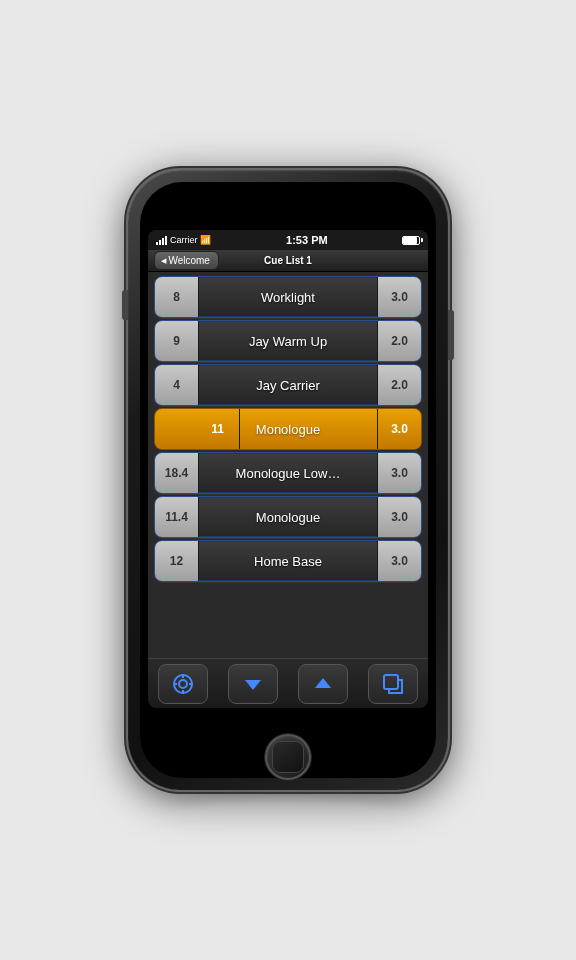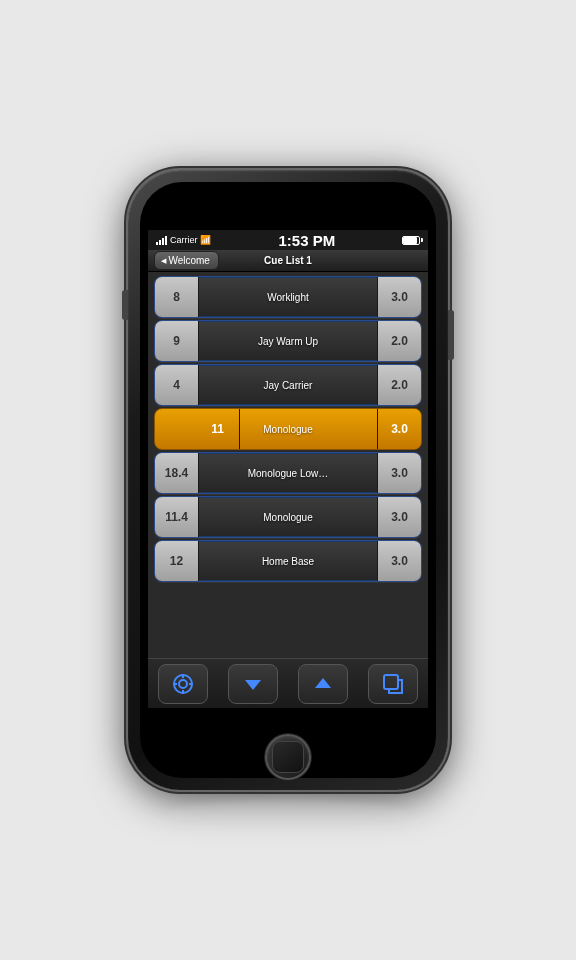--- a/index.html
+++ b/index.html
@@ -59,21 +59,21 @@
       background: #444;
       border-radius: 0 3px 3px 0;
     }
 
     .screen {
       flex: 1;
       background: #000;
       display: flex;
       flex-direction: column;
       margin: 48px 8px 70px 8px;
-      border-radius: 0;
+      border-radius: 8px;
       overflow: hidden;
     }
 
     
     .status-bar {
       background: #1a1a1a;
       height: 20px;
       display: flex;
       align-items: center;
       justify-content: space-between;
@@ -81,21 +81,21 @@
       flex-shrink: 0;
     }
     .status-carrier {
       font-size: 9px;
       color: #fff;
       display: flex;
       align-items: center;
       gap: 3px;
     }
     .status-time {
-      font-size: 15px;
+      font-size: 11px;
       color: #fff;
       font-weight: 600;
     }
     .status-right {
       display: flex;
       align-items: center;
       gap: 3px;
     }
     .battery {
       width: 18px;
@@ -205,21 +205,21 @@
       color: #333;
       font-size: 12px;
       font-weight: 600;
       border-right: 1px solid #1a1a1a;
       flex-shrink: 0;
     }
 
     .cue-name {
       flex: 1;
       text-align: center;
-      font-size: 10px;
+      font-size: 13px;
       font-weight: 500;
       color: #fff;
       text-shadow: 0 1px 2px rgba(0,0,0,0.8);
       padding: 0 4px;
     }
 
     .cue-row.active .cue-name {
       color: #fff;
       text-shadow: 0 1px 2px rgba(0,0,0,0.5);
     }

